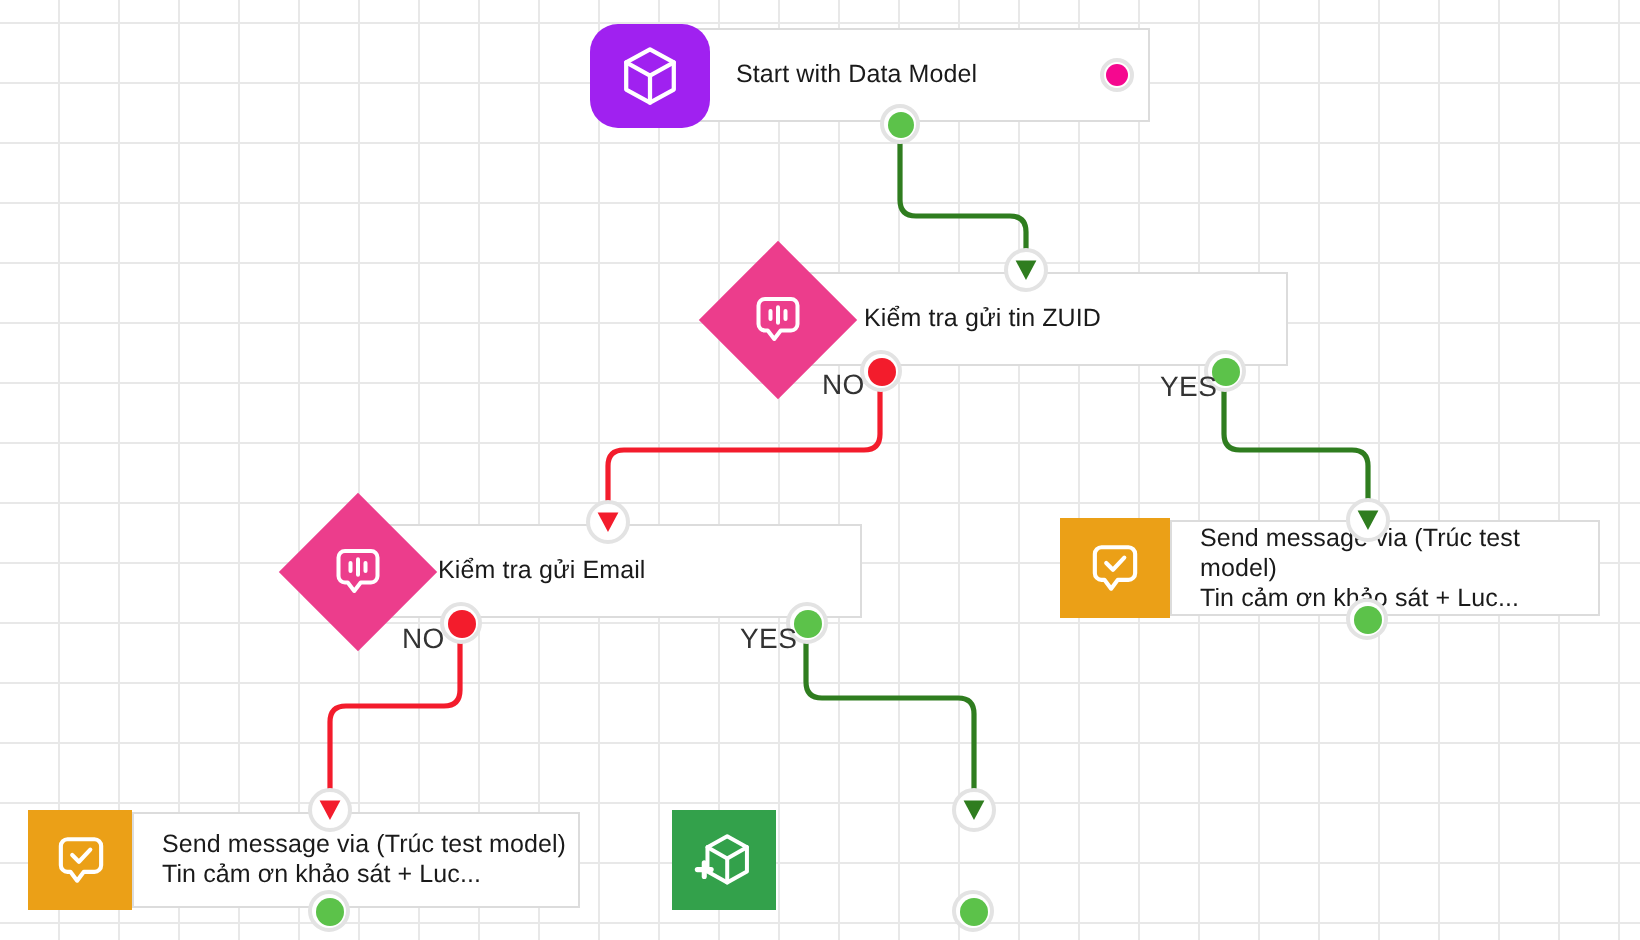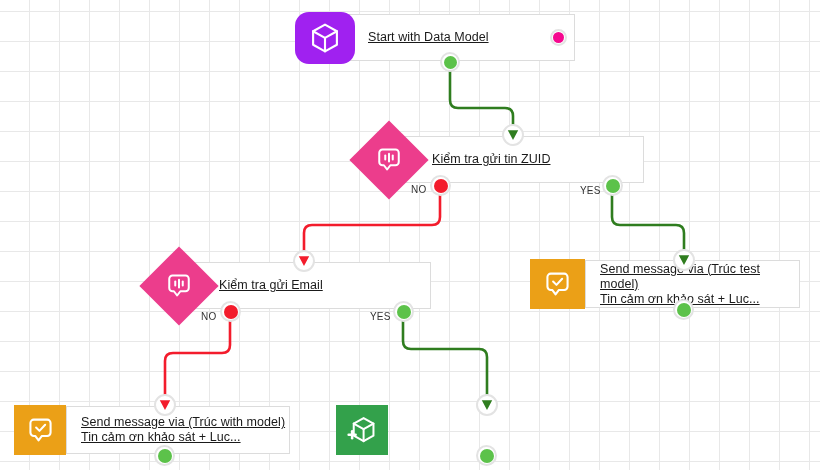--- a/index.html
+++ b/index.html
@@ -38,21 +38,20 @@
     border: 1px solid #dcdcdc;
     display: flex;
     align-items: center;
   }
   .node-label {
     font-size: 12.5px;
     color: #1a1a1a;
     line-height: 15px;
     white-space: pre-line;
     letter-spacing: 0.05px;
-    text-decoration: underline;
   }
   
   .tile {
     position: absolute;
     display: flex;
     align-items: center;
     justify-content: center;
   }
   .tile.purple {
     background: #a021f0;
@@ -101,21 +100,21 @@
     border-radius: 50%;
     background: #ffffff;
     border: 2px solid #e3e3e3;
     box-sizing: border-box;
     display: flex;
     align-items: center;
     justify-content: center;
   }
   .branch-label {
     position: absolute;
-    font-size: 10px;
+    font-size: 14px;
     color: #333333;
     letter-spacing: 0.2px;
   }
 </style>
 </head>
 <body>
 
 <div id="canvas">
 
   <svg class="edge-layer" viewBox="0 0 820 470">
@@ -211,21 +210,21 @@
   <div class="arrow-cap" style="left:673px; top:249px;">
     <svg width="14" height="14" viewBox="0 0 14 14">
       <path d="M1.8 2.2 L12.2 2.2 L7 12 Z" fill="#2f7d1f"></path>
     </svg>
   </div>
   <div class="port green" style="left:673px; top:299px; width:21px; height:21px;">
     <span class="dot" style="width:14px;height:14px;background:#5cc24a;"></span>
   </div>
 
   <div class="node" style="left:66px; top:406px; width:224px; height:48px; padding-left:14px;">
-    <span class="node-label">Send message via (Trúc with model)
+    <span class="node-label">Send message via (Trúc test model)
 Tin cảm ơn khảo sát + Luc...</span>
   </div>
   <div class="tile orange" style="left:14px; top:405px; width:52px; height:50px;">
     <svg width="31" height="31" viewBox="0 0 24 24" fill="none" stroke="#ffffff" stroke-width="1.6" stroke-linejoin="round" stroke-linecap="round">
       <path d="M4.2 6.2 a2.6 2.6 0 0 1 2.6-2.6 h10.4 a2.6 2.6 0 0 1 2.6 2.6 v7.4 a2.6 2.6 0 0 1 -2.6 2.6 h-4.1 l-2.6 3.4 l-2.6 -3.4 h-1.1 a2.6 2.6 0 0 1 -2.6 -2.6 z"></path>
       <path d="M8.6 9.7 L11.2 12.3 L15.6 7.6"></path>
     </svg>
   </div>
   <div class="arrow-cap" style="left:154px; top:394px;">
     <svg width="14" height="14" viewBox="0 0 14 14">

